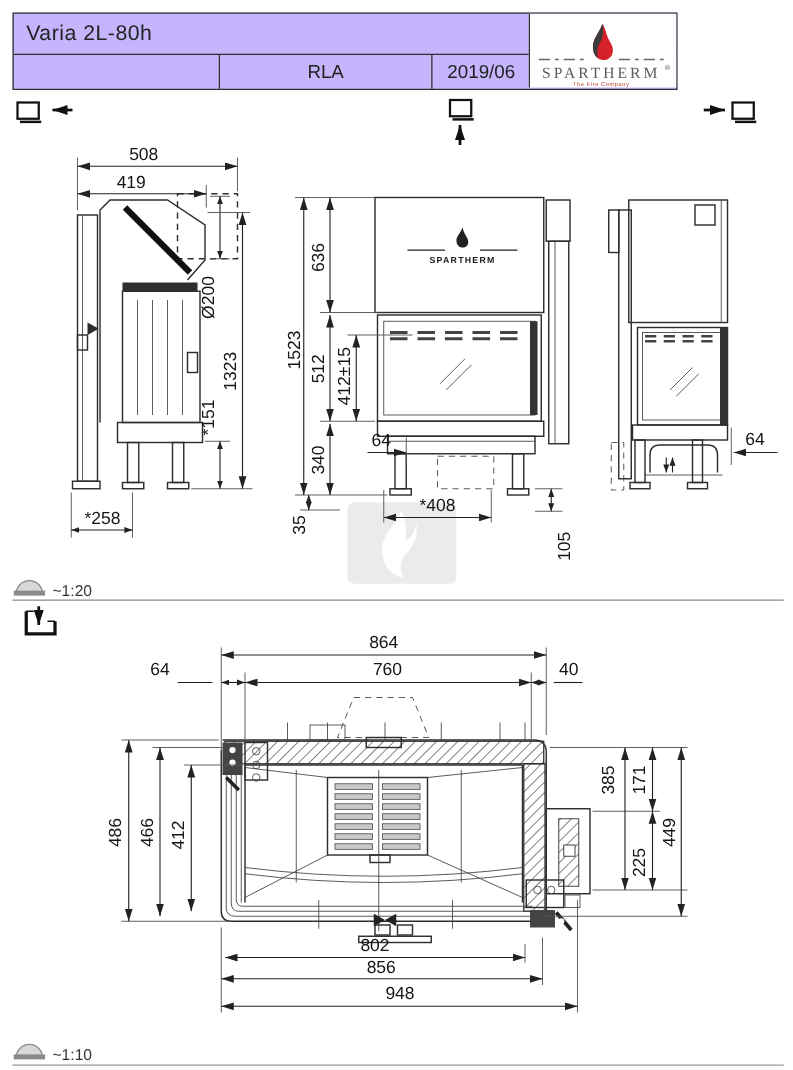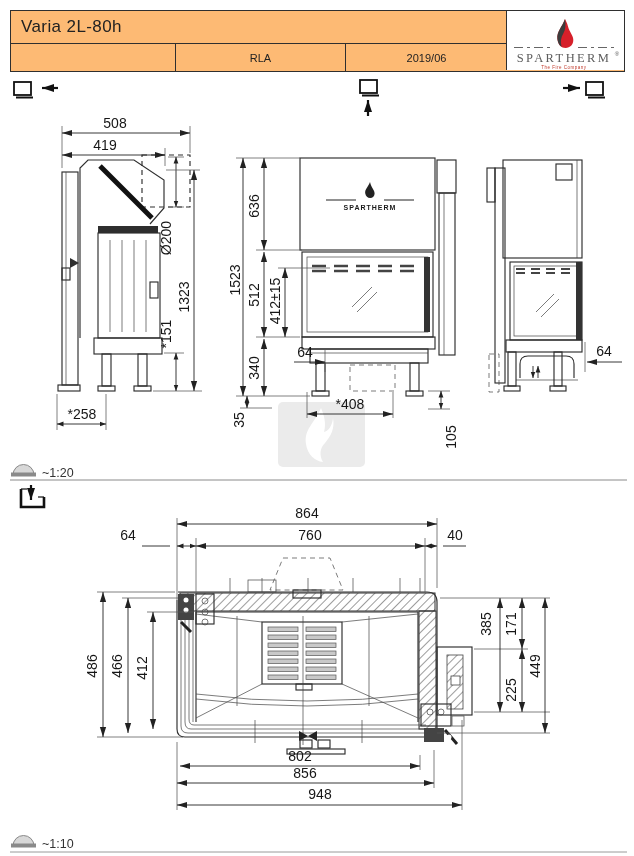--- a/index.html
+++ b/index.html
@@ -1,27 +1,27 @@
 <!DOCTYPE html>
 <html><head>
 <meta charset="utf-8">
 <style>
   html,body{margin:0;padding:0;background:#fff}
   .page{position:relative;width:634px;height:856px;background:#fff;overflow:hidden;
         font-family:"Liberation Sans",sans-serif;}
   .draw{position:absolute;left:0;top:0;z-index:1}
   
-  .tb{position:absolute;left:10px;top:10px;width:615px;height:62px;border:1.6px solid #2f2f2f;
-      background:#fdba74;z-index:3;box-sizing:border-box}
+  .tb{position:absolute;left:10px;top:10px;width:532px;height:62px;border:1.6px solid #2f2f2f;
+      background:#c4b5fd;z-index:3;box-sizing:border-box}
   .tb-r1{height:33px;border-bottom:1.4px solid #2f2f2f;display:flex;align-items:center;
          padding-left:10px;padding-right:118px;box-sizing:border-box}
   .tb-title{font-size:17px;color:#222;letter-spacing:.4px}
   .tb-r2{height:27px;display:flex;box-sizing:border-box;padding-right:117px}
   .tb-c{box-sizing:border-box;display:flex;align-items:center;justify-content:center;
-        font-size:11px;color:#222;height:100%}
+        font-size:15px;color:#222;height:100%}
   .tb-c1{width:165px;border-right:1.4px solid #2f2f2f}
   .tb-c2{width:170px;border-right:1.4px solid #2f2f2f}
   .tb-c3{flex:1}
   .tb-logo{position:absolute;right:0;top:0;width:117px;height:59px;border-left:1.6px solid #2f2f2f;
            background:#fff}
   .logo-brand{font-size:12.5px;letter-spacing:2.4px;fill:#5c5c5c;text-anchor:middle;
               font-family:"Liberation Serif",serif}
   .logo-reg{font-size:6px;fill:#5c5c5c;text-anchor:middle}
   .logo-tag{font-size:4.5px;fill:#c0392b;text-anchor:middle;letter-spacing:.5px}
   

